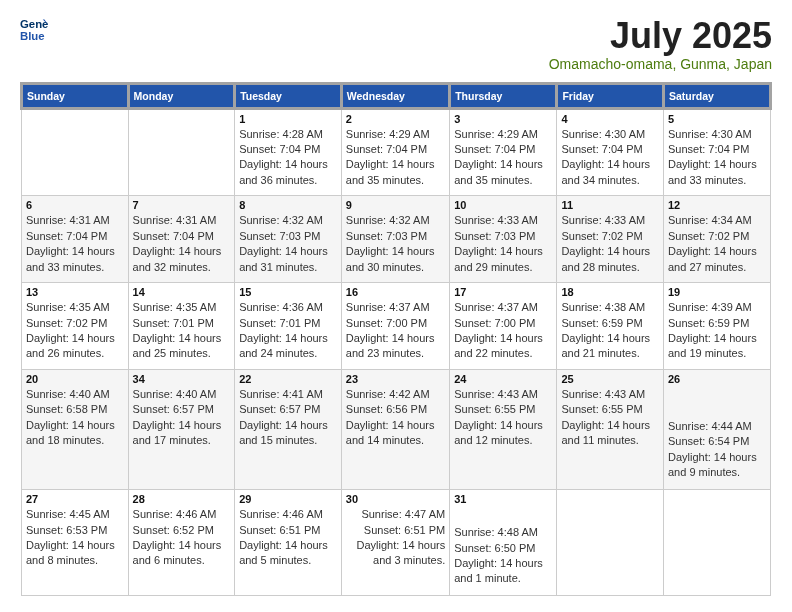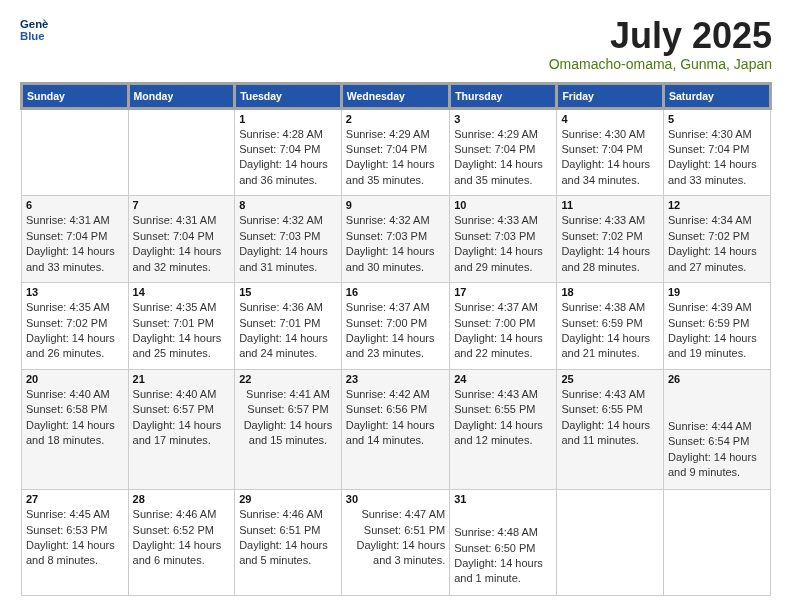--- a/index.html
+++ b/index.html
@@ -261,29 +261,29 @@
         </tr>
         <tr>
           <td>
             <span class="day-num">20</span>
             <div class="day-info" style="white-space: pre-line;">Sunrise: 4:40 AM
 Sunset: 6:58 PM
 Daylight: 14 hours
 and 18 minutes.</div>
           </td>
           <td>
-            <span class="day-num">21</span>
+            <span class="day-num">34</span>
             <div class="day-info" style="white-space: pre-line;">Sunrise: 4:40 AM
 Sunset: 6:57 PM
 Daylight: 14 hours
 and 17 minutes.</div>
           </td>
           <td>
             <span class="day-num">22</span>
-            <div class="day-info" style="white-space: pre-line; text-align: center;">Sunrise: 4:41 AM
+            <div class="day-info" style="white-space: pre-line;">Sunrise: 4:41 AM
 Sunset: 6:57 PM
 Daylight: 14 hours
 and 15 minutes.</div>
           </td>
           <td>
             <span class="day-num">23</span>
             <div class="day-info" style="white-space: pre-line;">Sunrise: 4:42 AM
 Sunset: 6:56 PM
 Daylight: 14 hours
 and 14 minutes.</div>

